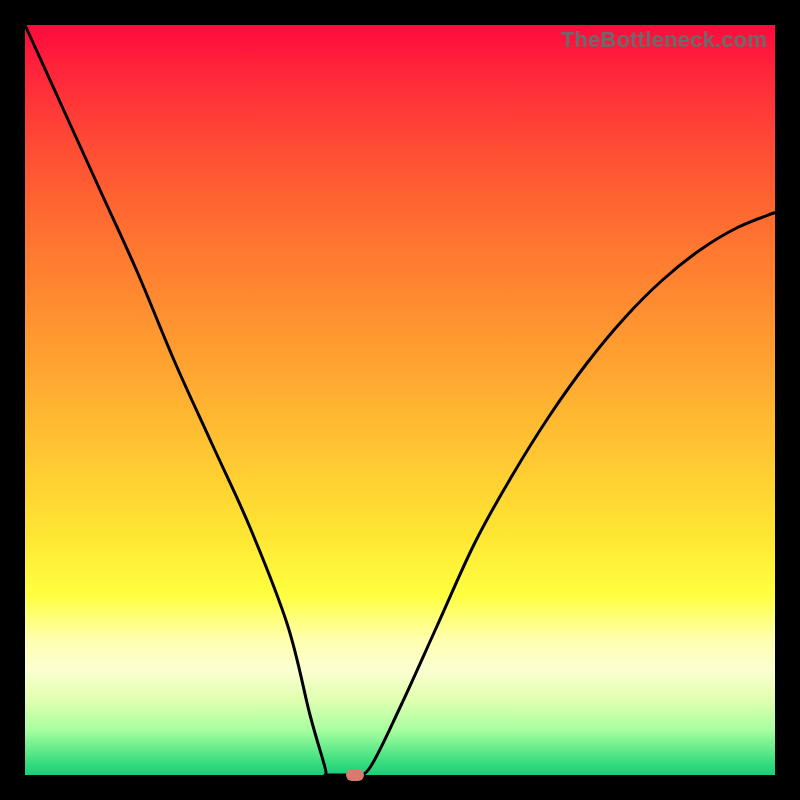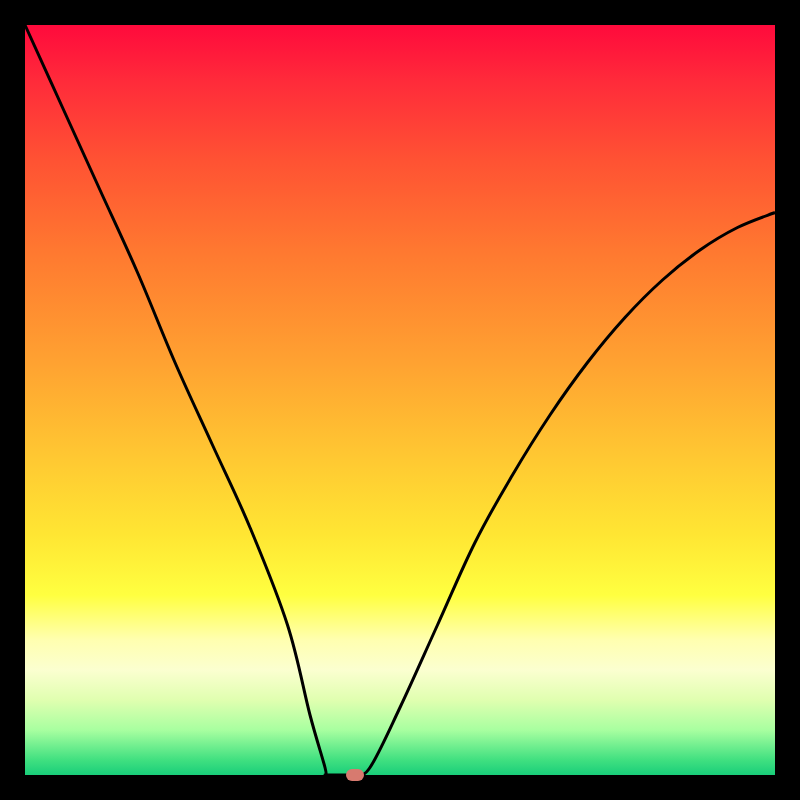--- a/index.html
+++ b/index.html
@@ -67,20 +67,21 @@
     background: #d77a6f;
     transform: translate(-50%, -50%);
   }
 </style>
 </head>
 <body>
 
 <div class="frame">
   <div class="plot-area">
 
+    <div class="watermark">TheBottleneck.com</div>
 
     <svg class="curve" viewBox="0 0 750 750" preserveAspectRatio="none">
       <path id="curve-path" d="M 0 0 C 6.75 14.85, 24 52.8, 37.5 82.5 C 51 112.2, 61.5 135.3, 75 165 C 88.5 194.7, 99 216.44999999999996, 112.5 247.49999999999994 C 126 278.54999999999995, 136.5 306.44999999999993, 150 337.49999999999994 C 163.5 368.54999999999995, 174 390.3, 187.5 420 C 201 449.7, 211.5 470.1, 225 502.5 C 238.5 534.9, 251.7 566.25, 262.5 600 C 273.3 633.75, 278.25 664.35, 285 690 C 291.75 715.65, 297.3 731.7, 300 742.5 C 302.7 753.3, 300 748.65, 300 750 L 330 750 L 330 750 C 330 750, 327.3 751.35, 330 750 C 332.7 748.65, 336.9 754.65, 345 742.5 C 353.1 730.35, 362.84999999999997 708.15, 375 682.5 C 387.15000000000003 656.85, 399.00000000000006 629.7, 412.50000000000006 600 C 426.00000000000006 570.3, 436.5 544.5, 450 517.5 C 463.5 490.5, 474 472.95, 487.5 450 C 501 427.05, 511.5 410.25, 525 390 C 538.5 369.75, 549 355.04999999999995, 562.5 337.49999999999994 C 576 319.94999999999993, 586.5 307.34999999999997, 600 292.5 C 613.5 277.65000000000003, 624 267.15, 637.5 255 C 651 242.85, 661.5 234.45, 675 225 C 688.5 215.55, 699 209.25, 712.5 202.5 C 726 195.75, 743.25 190.2, 750 187.5" fill="none" stroke="#000000" stroke-width="3"></path>
     </svg>
 
     <div class="dot" id="marker-dot" style="left: 330px; top: 750px; background: rgb(215, 122, 111);"></div>
   </div>
 </div>
 
 </body></html>

